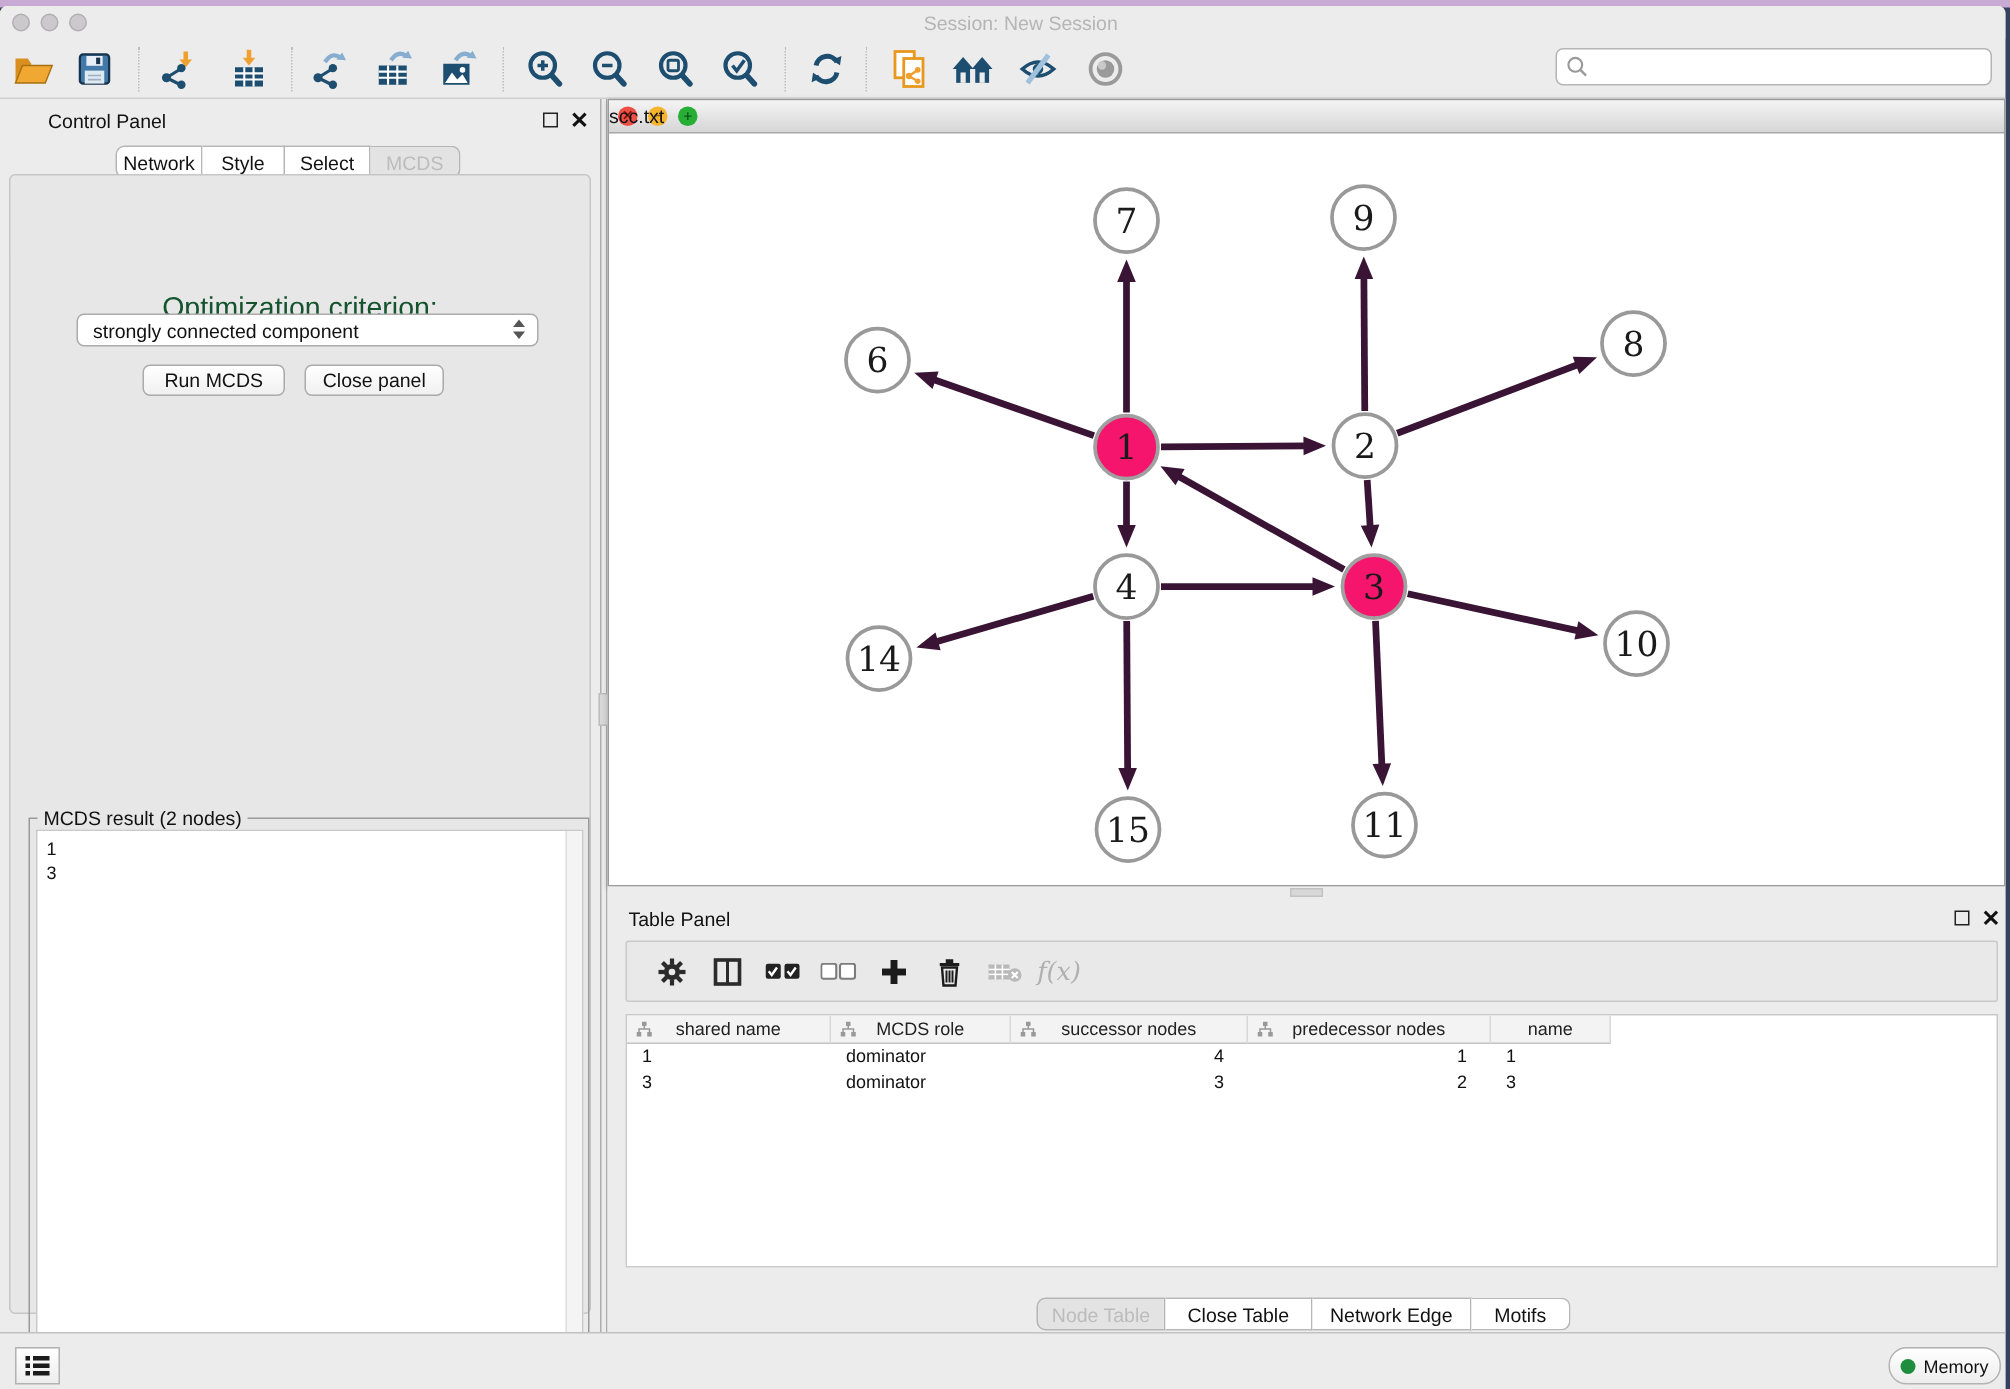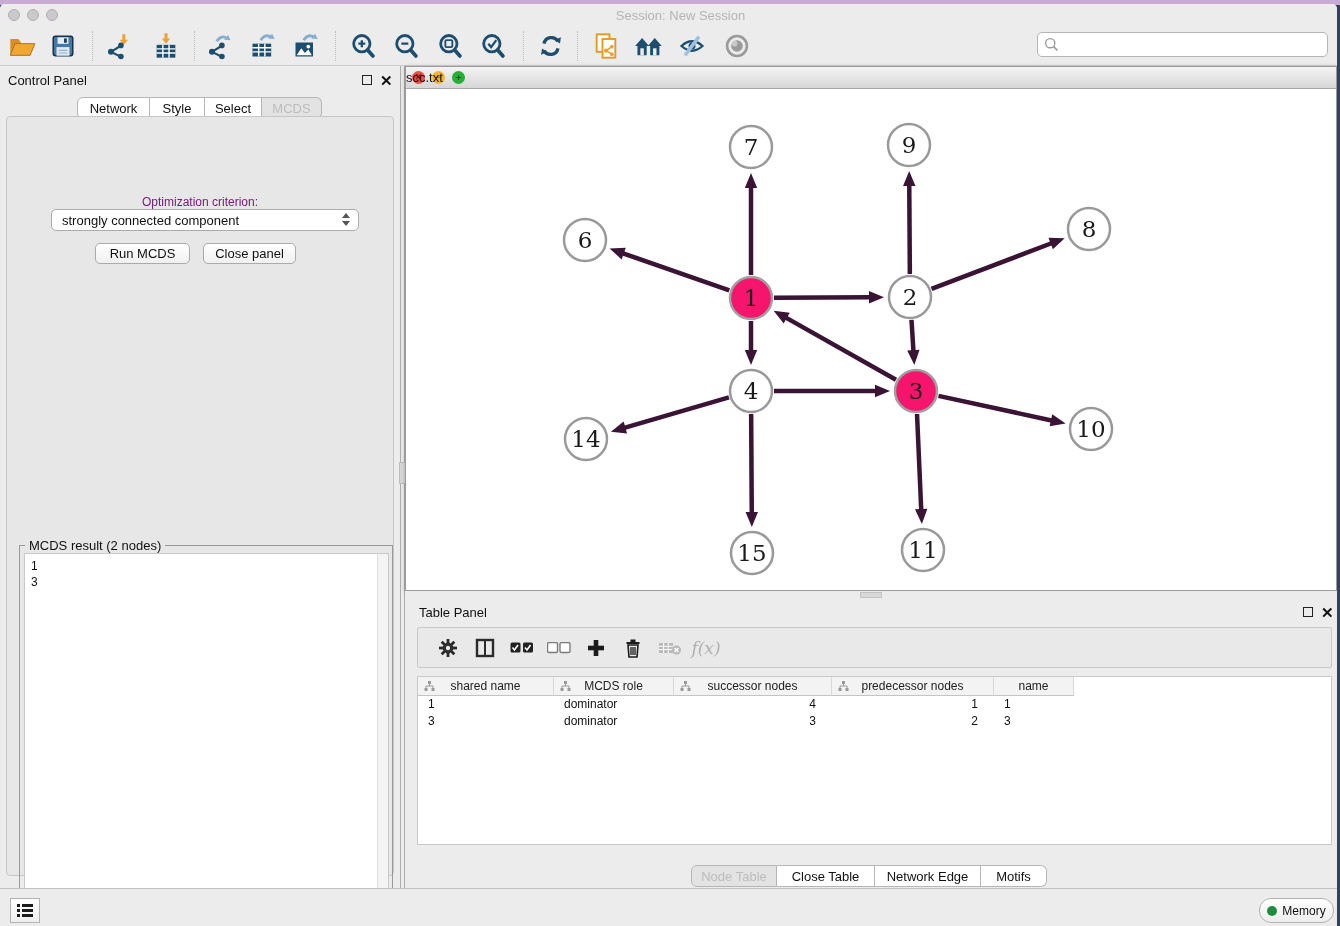--- a/index.html
+++ b/index.html
@@ -32,21 +32,21 @@
   .float-btn { position:absolute; width:10px; height:10px; border:1.5px solid #222; background:transparent; }
   .close-btn { position:absolute; font-size:15px; font-weight:bold; color:#111; line-height:10px; }
   #control-tabs { position:absolute; left:77px; top:31px; display:flex; }
   .tab { height:22px; border:1px solid #b6b6b6; border-left:none; background:#fff;
          color:#111; font-size:13px; display:flex; align-items:center; justify-content:center; }
   .tab:first-child { border-left:1px solid #b6b6b6; border-radius:6px 0 0 6px; }
   .tab:last-child { border-radius:0 6px 6px 0; }
   .tab.active { background:#e3e3e3; color:#bcbcbc; }
   #cp-content { position:absolute; left:6px; top:50px; width:388px; height:760px;
                 background:#e7e7e7; border:1px solid #c6c6c6; border-radius:4px; }
-  #opt-label { width:100%; text-align:center; top:78px; font-size:12px; color:#701a75; }
+  #opt-label { width:100%; text-align:center; top:78px; font-size:19px; color:#14532d; }
   #criterion-select { left:44px; top:92px; width:308px; height:22px; background:#fff;
                       border:1px solid #ababab; border-radius:5px; font-size:13px;
                       display:flex; align-items:center; padding-left:10px; color:#111; }
   .updown { position:absolute; right:8px; top:3px; }
   .updown div { width:0; height:0; border-left:4px solid transparent; border-right:4px solid transparent; }
   .updown .up { border-bottom:5px solid #555; margin-bottom:3px; }
   .updown .dn { border-top:5px solid #555; }
   .aqua-btn { position:absolute; height:21px; background:linear-gradient(#ffffff,#f0f0f0);
               border:1px solid #ababab; border-radius:5px; font-size:13px; color:#111;
               display:flex; align-items:center; justify-content:center; cursor:default; }
@@ -293,25 +293,25 @@
       <span id="search-mag">
         <svg width="15" height="15" viewBox="0 0 15 15">
             <circle cx="6.2" cy="6.2" r="4.6" stroke="#9a9a9a" stroke-width="1.4" fill="none"></circle>
             <line x1="9.6" y1="9.6" x2="13.4" y2="13.4" stroke="#9a9a9a" stroke-width="1.6"></line>
           </svg>
       </span>
     </div>
   </div>
 
   <div id="control-panel" class="abs">
-    <span class="panel-title abs" style="left:8px; top:7px">Control Panel</span>
+    <span class="panel-title abs" style="left:32px; top:7px">Control Panel</span>
     <span class="float-btn" style="left:362px; top:9px"></span>
     <span class="close-btn" style="left:380px; top:10px">✕</span>
     <div id="control-tabs">
-        <div class="tab" style="width: 73px;">Network</div>
+        <div class="tab" style="width: 58px;">Network</div>
         <div class="tab" style="width: 55px;">Style</div>
         <div class="tab" style="width: 57px;">Select</div>
         <div class="tab active" style="width: 60px;">MCDS</div>
       </div>
     <div id="cp-content">
       <div id="opt-label" class="abs">Optimization criterion:</div>
       <div id="criterion-select" class="abs">
         <span>strongly connected component</span>
         <span class="updown">
             <div class="up"></div>

